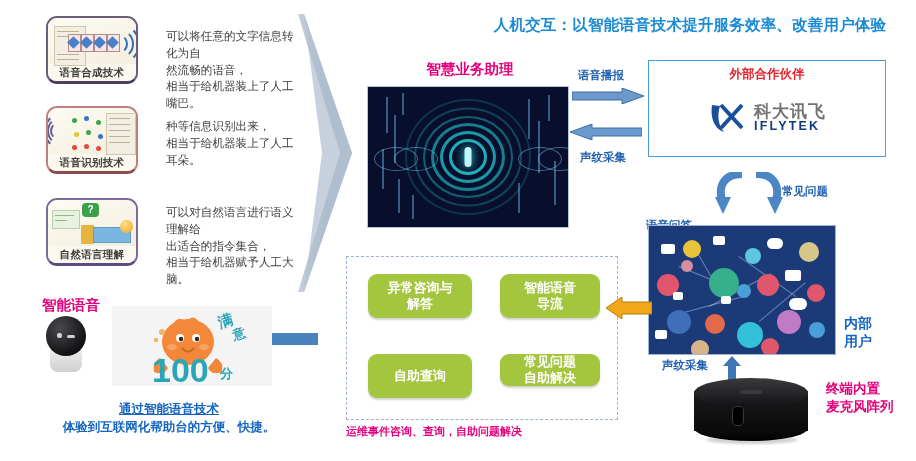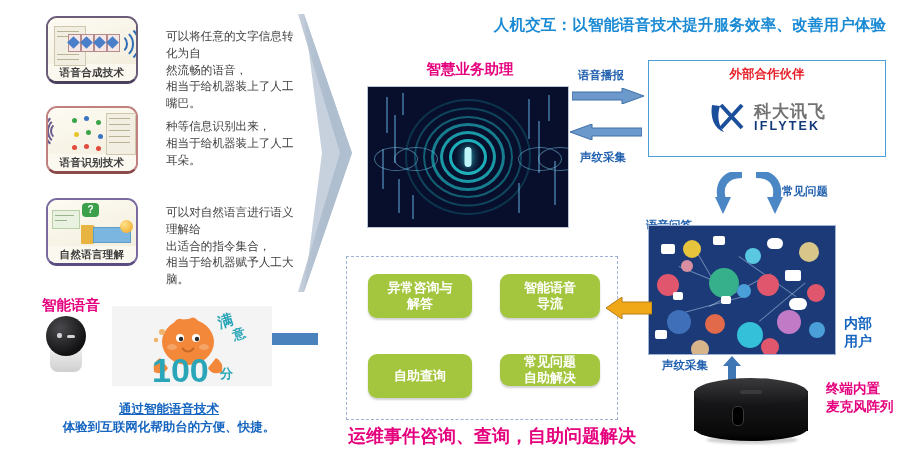--- a/index.html
+++ b/index.html
@@ -94,21 +94,21 @@
   .users-label{position:absolute;left:844px;top:270px;margin-top:44px;}
 
   
   .svc-panel{position:absolute;left:346px;top:256px;width:272px;height:164px;
     border:1px dashed #9fb0d8;box-sizing:border-box;background:#ffffff;}
   .svc-box{position:absolute;border-radius:9px;background:#a4c63e;
     display:flex;align-items:center;justify-content:center;text-align:center;
     color:#ffffff;font-size:13px;font-weight:bold;line-height:1.25;
     box-shadow:0 2px 2px rgba(0,0,0,.18);}
   .svc-caption{position:absolute;left:346px;top:424px;width:290px;
-    font-size:18px;font-weight:bold;color:#e5007d;white-space:nowrap;text-align:right;}
+    font-size:11px;font-weight:bold;color:#e5007d;white-space:nowrap;}
 
   
   .speaker{position:absolute;left:690px;top:378px;width:122px;height:66px;}
   .spk-top{position:absolute;left:4px;top:0;width:114px;height:30px;border-radius:50%;
     background:linear-gradient(180deg,#3a3a3c,#111113);}
   .spk-body{position:absolute;left:4px;top:13px;width:114px;height:40px;
     background:linear-gradient(180deg,#1b1b1d,#0a0a0b);}
   .spk-bot{position:absolute;left:4px;top:37px;width:114px;height:26px;border-radius:50%;
     background:linear-gradient(180deg,#202022,#000);}
   .spk-shadow{position:absolute;left:16px;top:58px;width:92px;height:8px;border-radius:50%;

